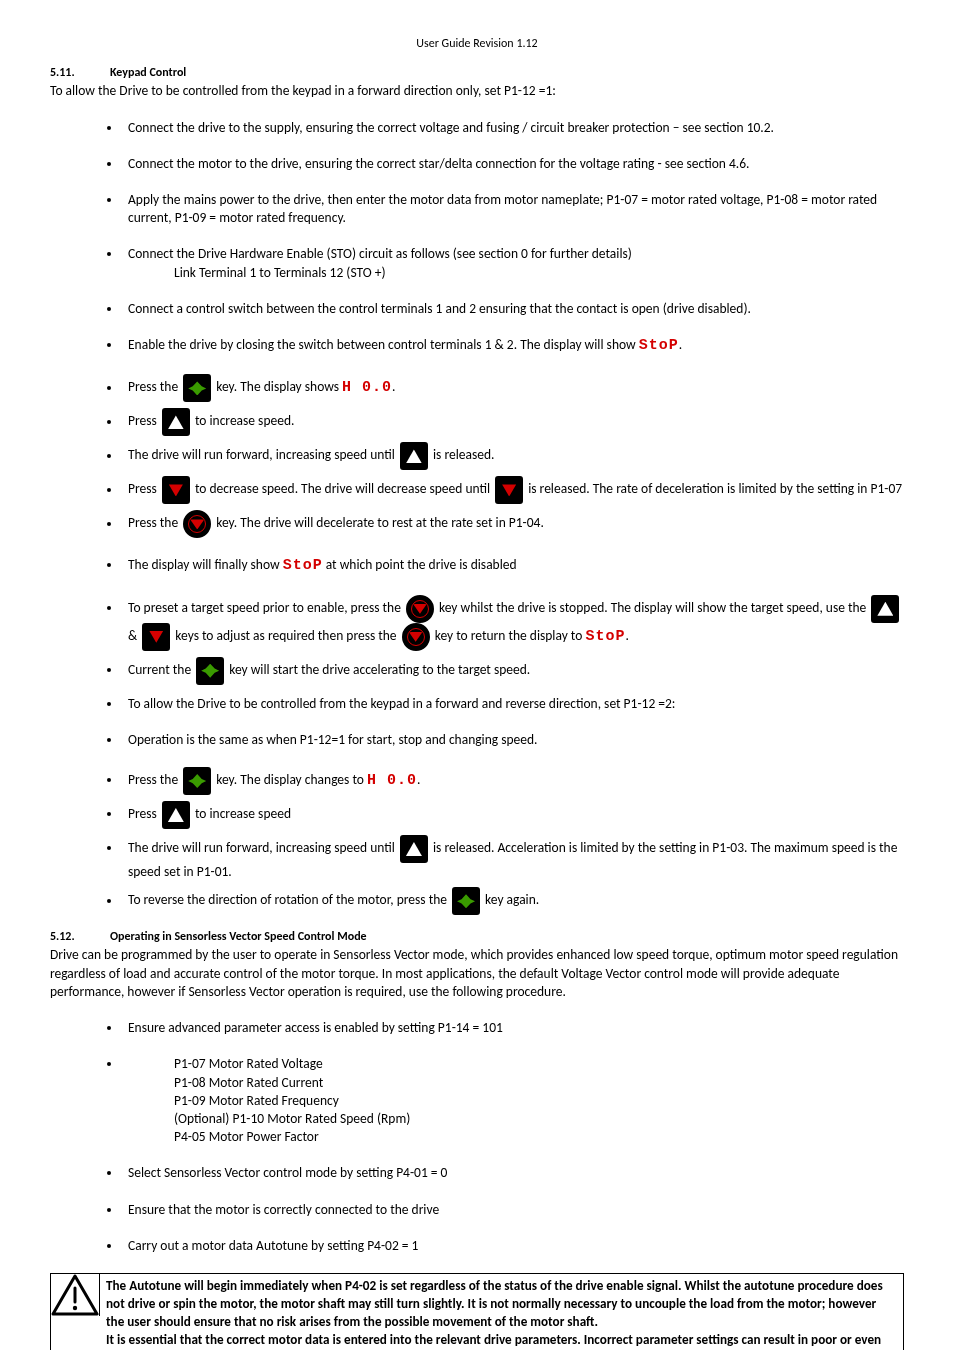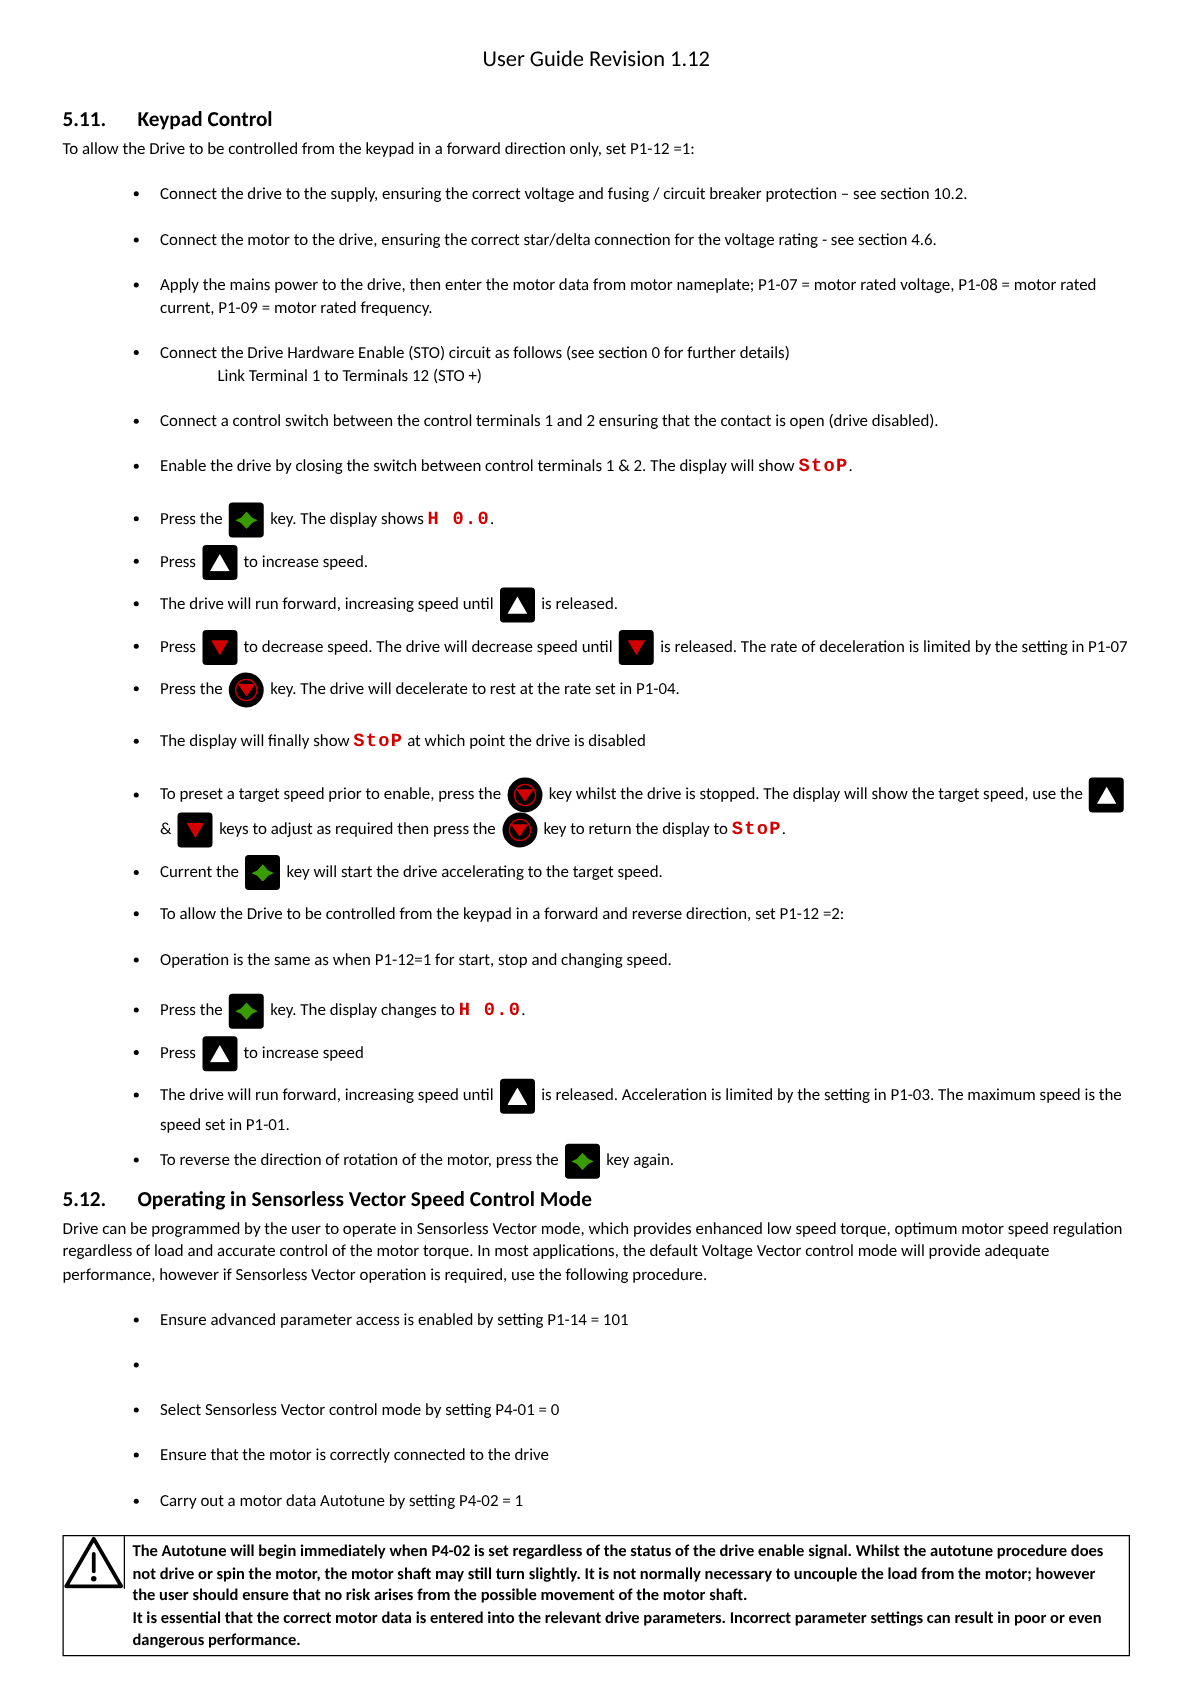--- a/index.html
+++ b/index.html
@@ -8,27 +8,27 @@
     font-size: 13.5px;
     color: #000;
     margin: 0;
     padding: 35px 50px 20px 50px;
     width: 954px;
     box-sizing: border-box;
     line-height: 1.35;
   }
   .header-center {
     text-align: center;
-    font-size: 18px;
-    margin-bottom: 26px;
+    font-size: 12px;
+    margin-bottom: 0;
   }
   .section-heading {
     font-weight: bold;
-    font-size: 17px;
-    margin: 0 0 2px 0;
+    font-size: 12px;
+    margin: 13px 0 2px 0;
   }
   .section-number {
     display: inline-block;
     width: 60px;
   }
   .intro-para {
     margin: 2px 0 2px 0;
   }
   ul.bullets {
     list-style: disc;
@@ -211,20 +211,27 @@
 </ul>
 
 <div class="section-heading">
   <span class="section-number">5.12.</span><span>Operating in Sensorless Vector Speed Control Mode</span>
 </div>
 <div class="intro-para">Drive can be programmed by the user to operate in Sensorless Vector mode, which provides enhanced low speed torque, optimum motor speed regulation regardless of load and accurate control of the motor torque. In most applications, the default Voltage Vector control mode will provide adequate performance, however if Sensorless Vector operation is required, use the following procedure.</div>
 
 <ul class="bullets">
   <li>Ensure advanced parameter access is enabled by setting P1-14 = 101</li>
   <li>
+    <div style="padding-left:46px;">
+      <div>P1-07 Motor Rated Voltage</div>
+      <div>P1-08 Motor Rated Current</div>
+      <div>P1-09 Motor Rated Frequency</div>
+      <div>(Optional) P1-10 Motor Rated Speed (Rpm)</div>
+      <div>P4-05 Motor Power Factor</div>
+    </div>
   </li>
   <li>Select Sensorless Vector control mode by setting P4-01 = 0</li>
   <li>Ensure that the motor is correctly connected to the drive</li>
   <li>Carry out a motor data Autotune by setting P4-02 = 1</li>
 </ul>
 
 <div class="warning-box">
   <div class="warn-icon-cell">
     <div class="warn-triangle">
       <svg viewBox="0 0 48 42">

